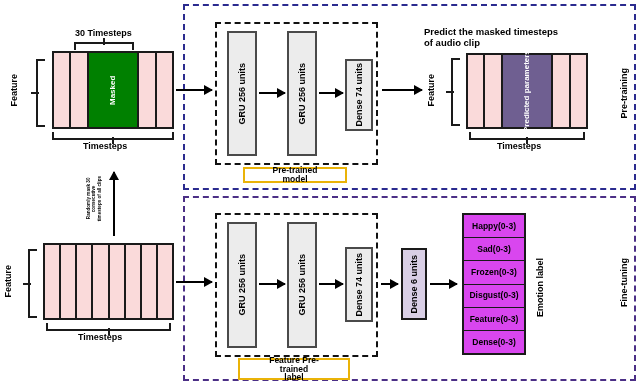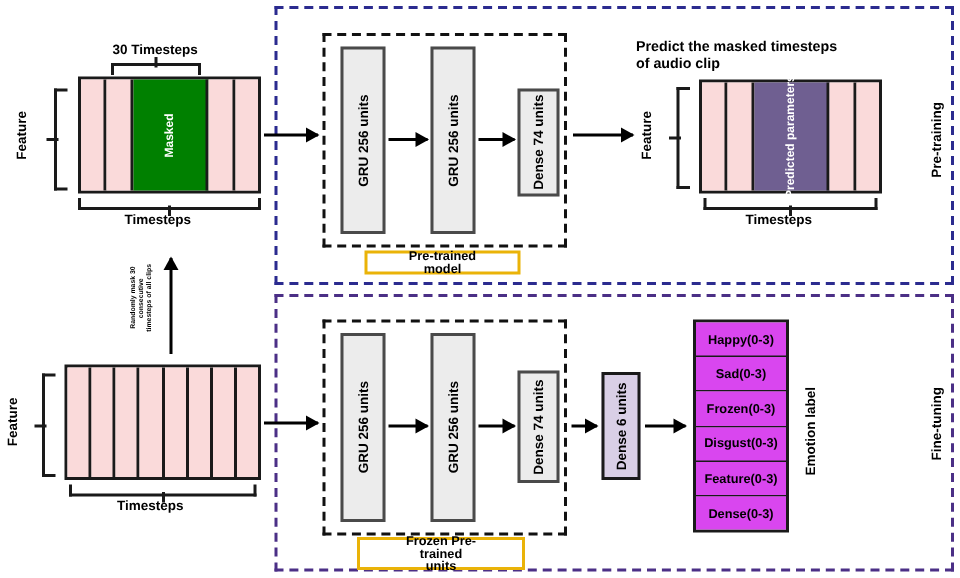--- a/index.html
+++ b/index.html
@@ -184,22 +184,22 @@
 <div class="arrow" style="left:259px;top:283px;width:26px;"></div>
 <div class="layer" style="left:287px;top:222px;width:30px;height:126px;">
   <span class="vtext">GRU 256 units</span>
 </div>
 <div class="arrow" style="left:319px;top:283px;width:24px;"></div>
 <div class="layer" style="left:345px;top:247px;width:28px;height:75px;">
   <span class="vtext">Dense 74 units</span>
 </div>
 
 <div class="tag" style="left:238px;top:358px;width:112px;height:22px;flex-direction:column;">
-  <span>Frozen Pre-trained</span>
-  <span>units</span>
+  <span>Feature Pre-trained</span>
+  <span>label</span>
 </div>
 
 <div class="arrow" style="left:381px;top:283px;width:17px;"></div>
 
 <div class="layer dense6" style="left:401px;top:248px;width:26px;height:72px;">
   <span class="vtext">Dense 6 units</span>
 </div>
 
 <div class="arrow" style="left:430px;top:283px;width:27px;"></div>
 

